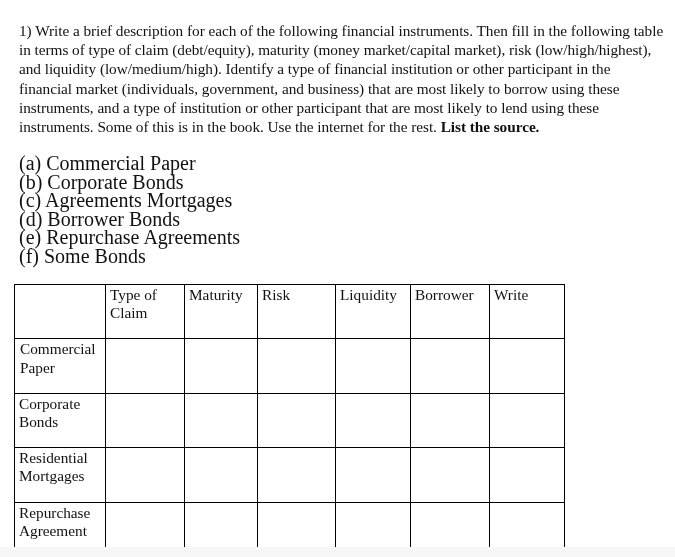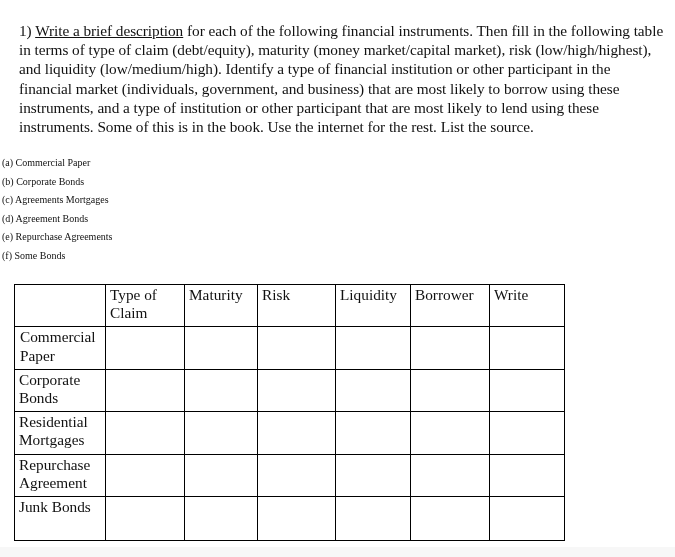--- a/index.html
+++ b/index.html
@@ -38,50 +38,50 @@
     position: absolute;
     left: 19px;
     top: 6px;
     width: 646px;
     font-size: 15.3px;
     line-height: 19.1px;
     text-align: left;
     letter-spacing: -0.05px;
   }
   .q-num { }
-  .underline { text-decoration: underline; }
-  .bold { font-weight: normal; margin-top: 20px; }
+  .underline { }
+  .bold { font-weight: bold; margin-top: 20px; }
 
   
   .item-list {
     position: absolute;
-    left: 2px;
+    left: 19px;
     top: 154px;
     width: 400px;
-    font-size: 10px;
+    font-size: 20px;
     line-height: 18.6px;
   }
   .list-item {
     white-space: nowrap;
   }
 
   
   .grid-table {
     position: absolute;
     left: 14px;
     top: 284px;
     border-collapse: collapse;
     table-layout: fixed;
     font-size: 15.3px;
     line-height: 18.2px;
   }
   .grid-table td {
     border: 1.3px solid #000000;
     vertical-align: top;
-    padding: 1px 4px 4px 4px;
+    padding: 1px 4px 16px 4px;
   }
   .col-label  { width: 91px; }
   .col-claim  { width: 79px; }
   .col-mat    { width: 73px; }
   .col-risk   { width: 78px; }
   .col-liq    { width: 75px; }
   .col-bor    { width: 79px; }
   .col-len    { width: 75px; }
 
   .hdr-cell { height: 35px; }
@@ -100,21 +100,21 @@
 <body>
 
 <div class="page">
 
   <p class="question"><span class="q-num">1)</span><span> </span><span class="underline">Write a brief description</span><span> for each of the following financial instruments. Then fill in the following table in terms of type of claim (debt/equity), maturity (money market/capital market), risk (low/high/highest), and liquidity (low/medium/high). Identify a type of financial institution or other participant in the financial market (individuals, government, and business) that are most likely to borrow using these instruments, and a type of institution or other participant that are most likely to lend using these instruments. Some of this is in the book. Use the internet for the rest. </span><span class="bold">List the source.</span></p>
 
   <div class="item-list">
     <div class="list-item">(a) Commercial Paper</div>
     <div class="list-item">(b) Corporate Bonds</div>
     <div class="list-item">(c) Agreements Mortgages</div>
-    <div class="list-item">(d) Agreement Bonds</div>
+    <div class="list-item">(d) Borrower Bonds</div>
     <div class="list-item">(e) Repurchase Agreements</div>
     <div class="list-item">(f) Some Bonds</div>
   </div>
 
   <table class="grid-table">
     <colgroup>
       <col class="col-label">
         <col class="col-claim">
         <col class="col-mat">
       <col class="col-risk">

